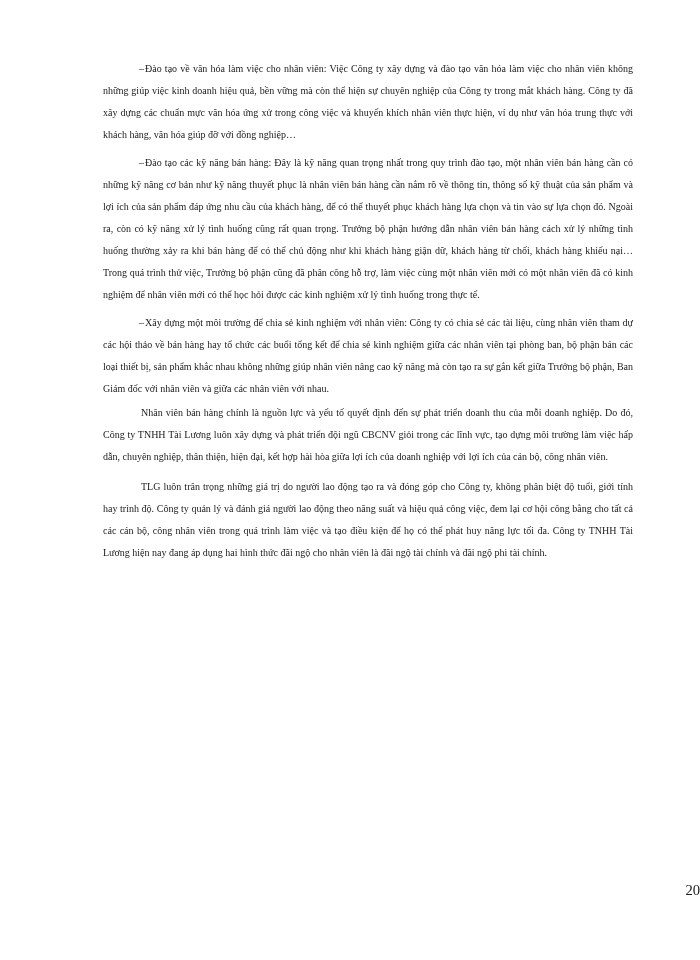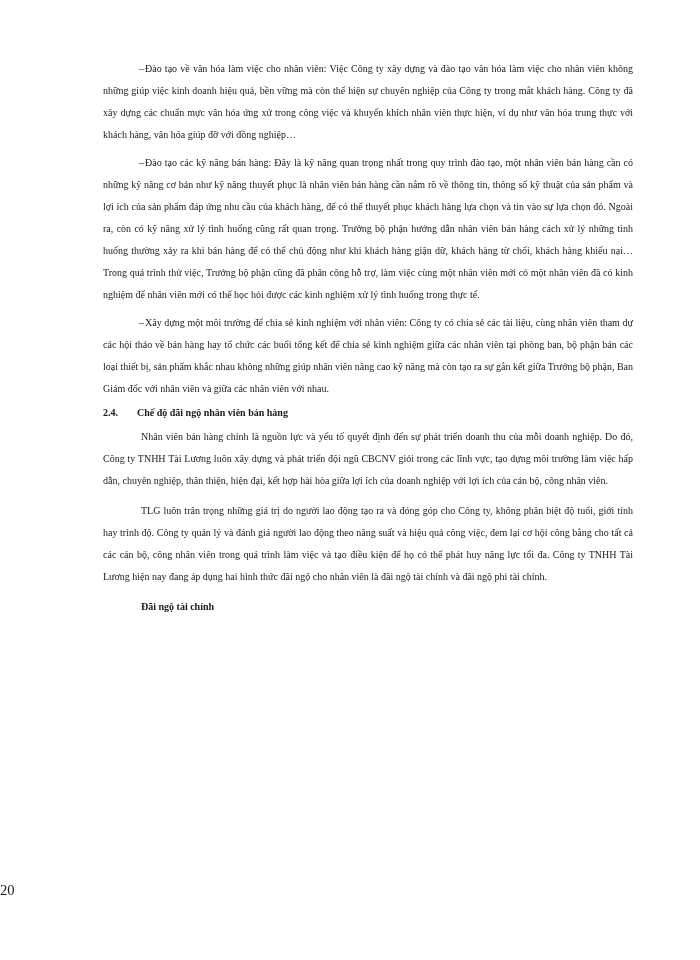--- a/index.html
+++ b/index.html
@@ -11,29 +11,27 @@
     text-align: justify;
   }
   .para { margin: 0; }
   .bullet { text-indent: 18px; margin-bottom: 6px; }
   .body-para { text-indent: 38px; margin-bottom: 8px; }
   .heading { font-weight: bold; margin: 0 0 2px 0; text-indent: 0; }
   .heading .num { display: inline-block; width: 34px; }
   .subheading { font-weight: bold; text-indent: 38px; margin-top: 2px; }
   .dash { display: inline-block; width: 24px; }
   .page-number {
-    position: absolute; top: 882px; left: 0; width: 700px; text-align: left;
+    position: absolute; top: 882px; left: 0; width: 700px; text-align: right;
     font-family: "Liberation Serif", "DejaVu Serif", serif; font-size: 14.6px; color: #1a1a1a;
   }
 </style>
 </head>
 <body>
 
 <div class="page">
   <p class="para bullet"><span class="dash">–</span><span>Đào tạo về văn hóa làm việc cho nhân viên: Việc Công ty xây dựng và đào tạo văn hóa làm việc cho nhân viên không những giúp việc kinh doanh hiệu quả, bền vững mà còn thể hiện sự chuyên nghiệp của Công ty trong mắt khách hàng. Công ty đã xây dựng các chuẩn mực văn hóa ứng xử trong công việc và khuyến khích nhân viên thực hiện, ví dụ như văn hóa trung thực với khách hàng, văn hóa giúp đỡ với đồng nghiệp…</span></p>
   <p class="para bullet"><span class="dash">–</span><span>Đào tạo các kỹ năng bán hàng: Đây là kỹ năng quan trọng nhất trong quy trình đào tạo, một nhân viên bán hàng cần có những kỹ năng cơ bản như kỹ năng thuyết phục là nhân viên bán hàng cần nắm rõ về thông tin, thông số kỹ thuật của sản phẩm và lợi ích của sản phẩm đáp ứng nhu cầu của khách hàng, để có thể thuyết phục khách hàng lựa chọn và tin vào sự lựa chọn đó. Ngoài ra, còn có kỹ năng xử lý tình huống cũng rất quan trọng. Trưởng bộ phận hướng dẫn nhân viên bán hàng cách xử lý những tình huống thường xảy ra khi bán hàng để có thể chủ động như khi khách hàng giận dữ, khách hàng từ chối, khách hàng khiếu nại…Trong quá trình thử việc, Trưởng bộ phận cũng đã phân công hỗ trợ, làm việc cùng một nhân viên mới có một nhân viên đã có kinh nghiệm để nhân viên mới có thể học hỏi được các kinh nghiệm xử lý tình huống trong thực tế.</span></p>
   <p class="para bullet" style="margin-bottom:2px"><span class="dash">–</span><span>Xây dựng một môi trường để chia sẻ kinh nghiệm với nhân viên: Công ty có chia sẻ các tài liệu, cùng nhân viên tham dự các hội thảo về bán hàng hay tổ chức các buổi tổng kết để chia sẻ kinh nghiệm giữa các nhân viên tại phòng ban, bộ phận bán các loại thiết bị, sản phẩm khắc nhau không những giúp nhân viên nâng cao kỹ năng mà còn tạo ra sự gắn kết giữa Trưởng bộ phận, Ban Giám đốc với nhân viên và giữa các nhân viên với nhau.</span></p>
-  <p class="para heading"><span class="num">2.4.</span><span>Chế độ đãi ngộ nhân viên bán hàng</span></p>
   <p class="para body-para">Nhân viên bán hàng chính là nguồn lực và yếu tố quyết định đến sự phát triển doanh thu của mỗi doanh nghiệp. Do đó, Công ty TNHH Tài Lương luôn xây dựng và phát triển đội ngũ CBCNV giỏi trong các lĩnh vực, tạo dựng môi trường làm việc hấp dẫn, chuyên nghiệp, thân thiện, hiện đại, kết hợp hài hòa giữa lợi ích của doanh nghiệp với lợi ích của cán bộ, công nhân viên.</p>
   <p class="para body-para">TLG luôn trân trọng những giá trị do người lao động tạo ra và đóng góp cho Công ty, không phân biệt độ tuổi, giới tính hay trình độ. Công ty quản lý và đánh giá người lao động theo năng suất và hiệu quả công việc, đem lại cơ hội công bằng cho tất cả các cán bộ, công nhân viên trong quá trình làm việc và tạo điều kiện để họ có thể phát huy năng lực tối đa. Công ty TNHH Tài Lương hiện nay đang áp dụng hai hình thức đãi ngộ cho nhân viên là đãi ngộ tài chính và đãi ngộ phi tài chính.</p>
-  <p class="para subheading">Đãi ngộ tài chính</p>
 </div>
 <div class="page-number">20</div>
 
 </body></html>

